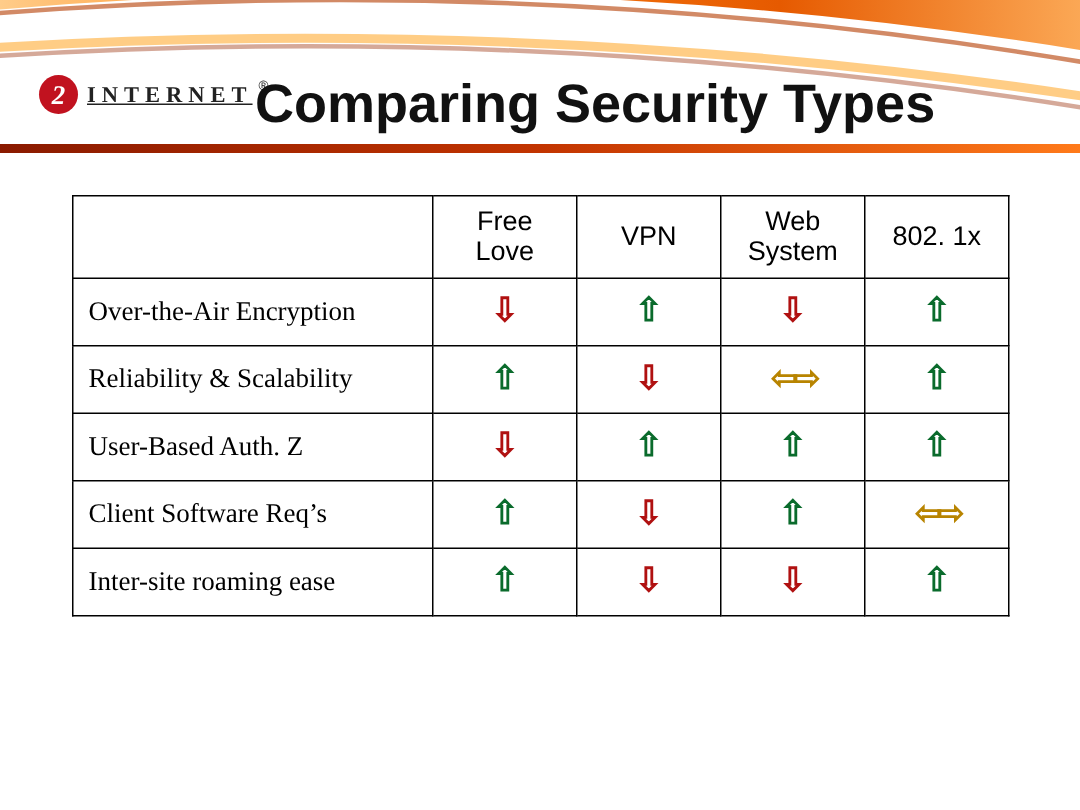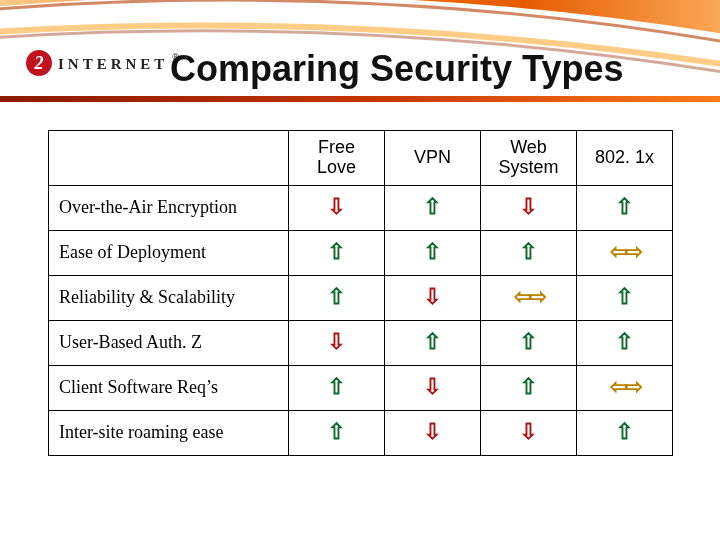--- a/index.html
+++ b/index.html
@@ -44,20 +44,21 @@
     margin-right: 2px;
   }
   .logo .word {
     font-family: Georgia, 'Times New Roman', serif;
     font-weight: bold;
     font-size: 15px;
     letter-spacing: 4px;
     color: #222;
     position: relative;
     top: 1px;
+    text-decoration: underline;
   }
   .logo .reg {
     font-size: 9px;
     position: relative;
     top: -6px;
     color: #222;
   }
   .title {
     position: absolute;
     top: 48px;
@@ -164,27 +165,20 @@
   </thead>
   <tbody id="tbody">
       <tr>
         <td class="rowhead">Over-the-Air Encryption</td>
         <td><span class="arrow down">⇩</span></td>
         <td><span class="arrow up">⇧</span></td>
         <td><span class="arrow down">⇩</span></td>
         <td><span class="arrow up">⇧</span></td>
       </tr>
       <tr>
-        <td class="rowhead">Ease of Deployment</td>
-        <td><span class="arrow up">⇧</span></td>
-        <td><span class="arrow up">⇧</span></td>
-        <td><span class="arrow up">⇧</span></td>
-        <td><span class="arrow side">⇦⇨</span></td>
-      </tr>
-      <tr>
         <td class="rowhead">Reliability &amp; Scalability</td>
         <td><span class="arrow up">⇧</span></td>
         <td><span class="arrow down">⇩</span></td>
         <td><span class="arrow side">⇦⇨</span></td>
         <td><span class="arrow up">⇧</span></td>
       </tr>
       <tr>
         <td class="rowhead">User-Based Auth. Z</td>
         <td><span class="arrow down">⇩</span></td>
         <td><span class="arrow up">⇧</span></td>

